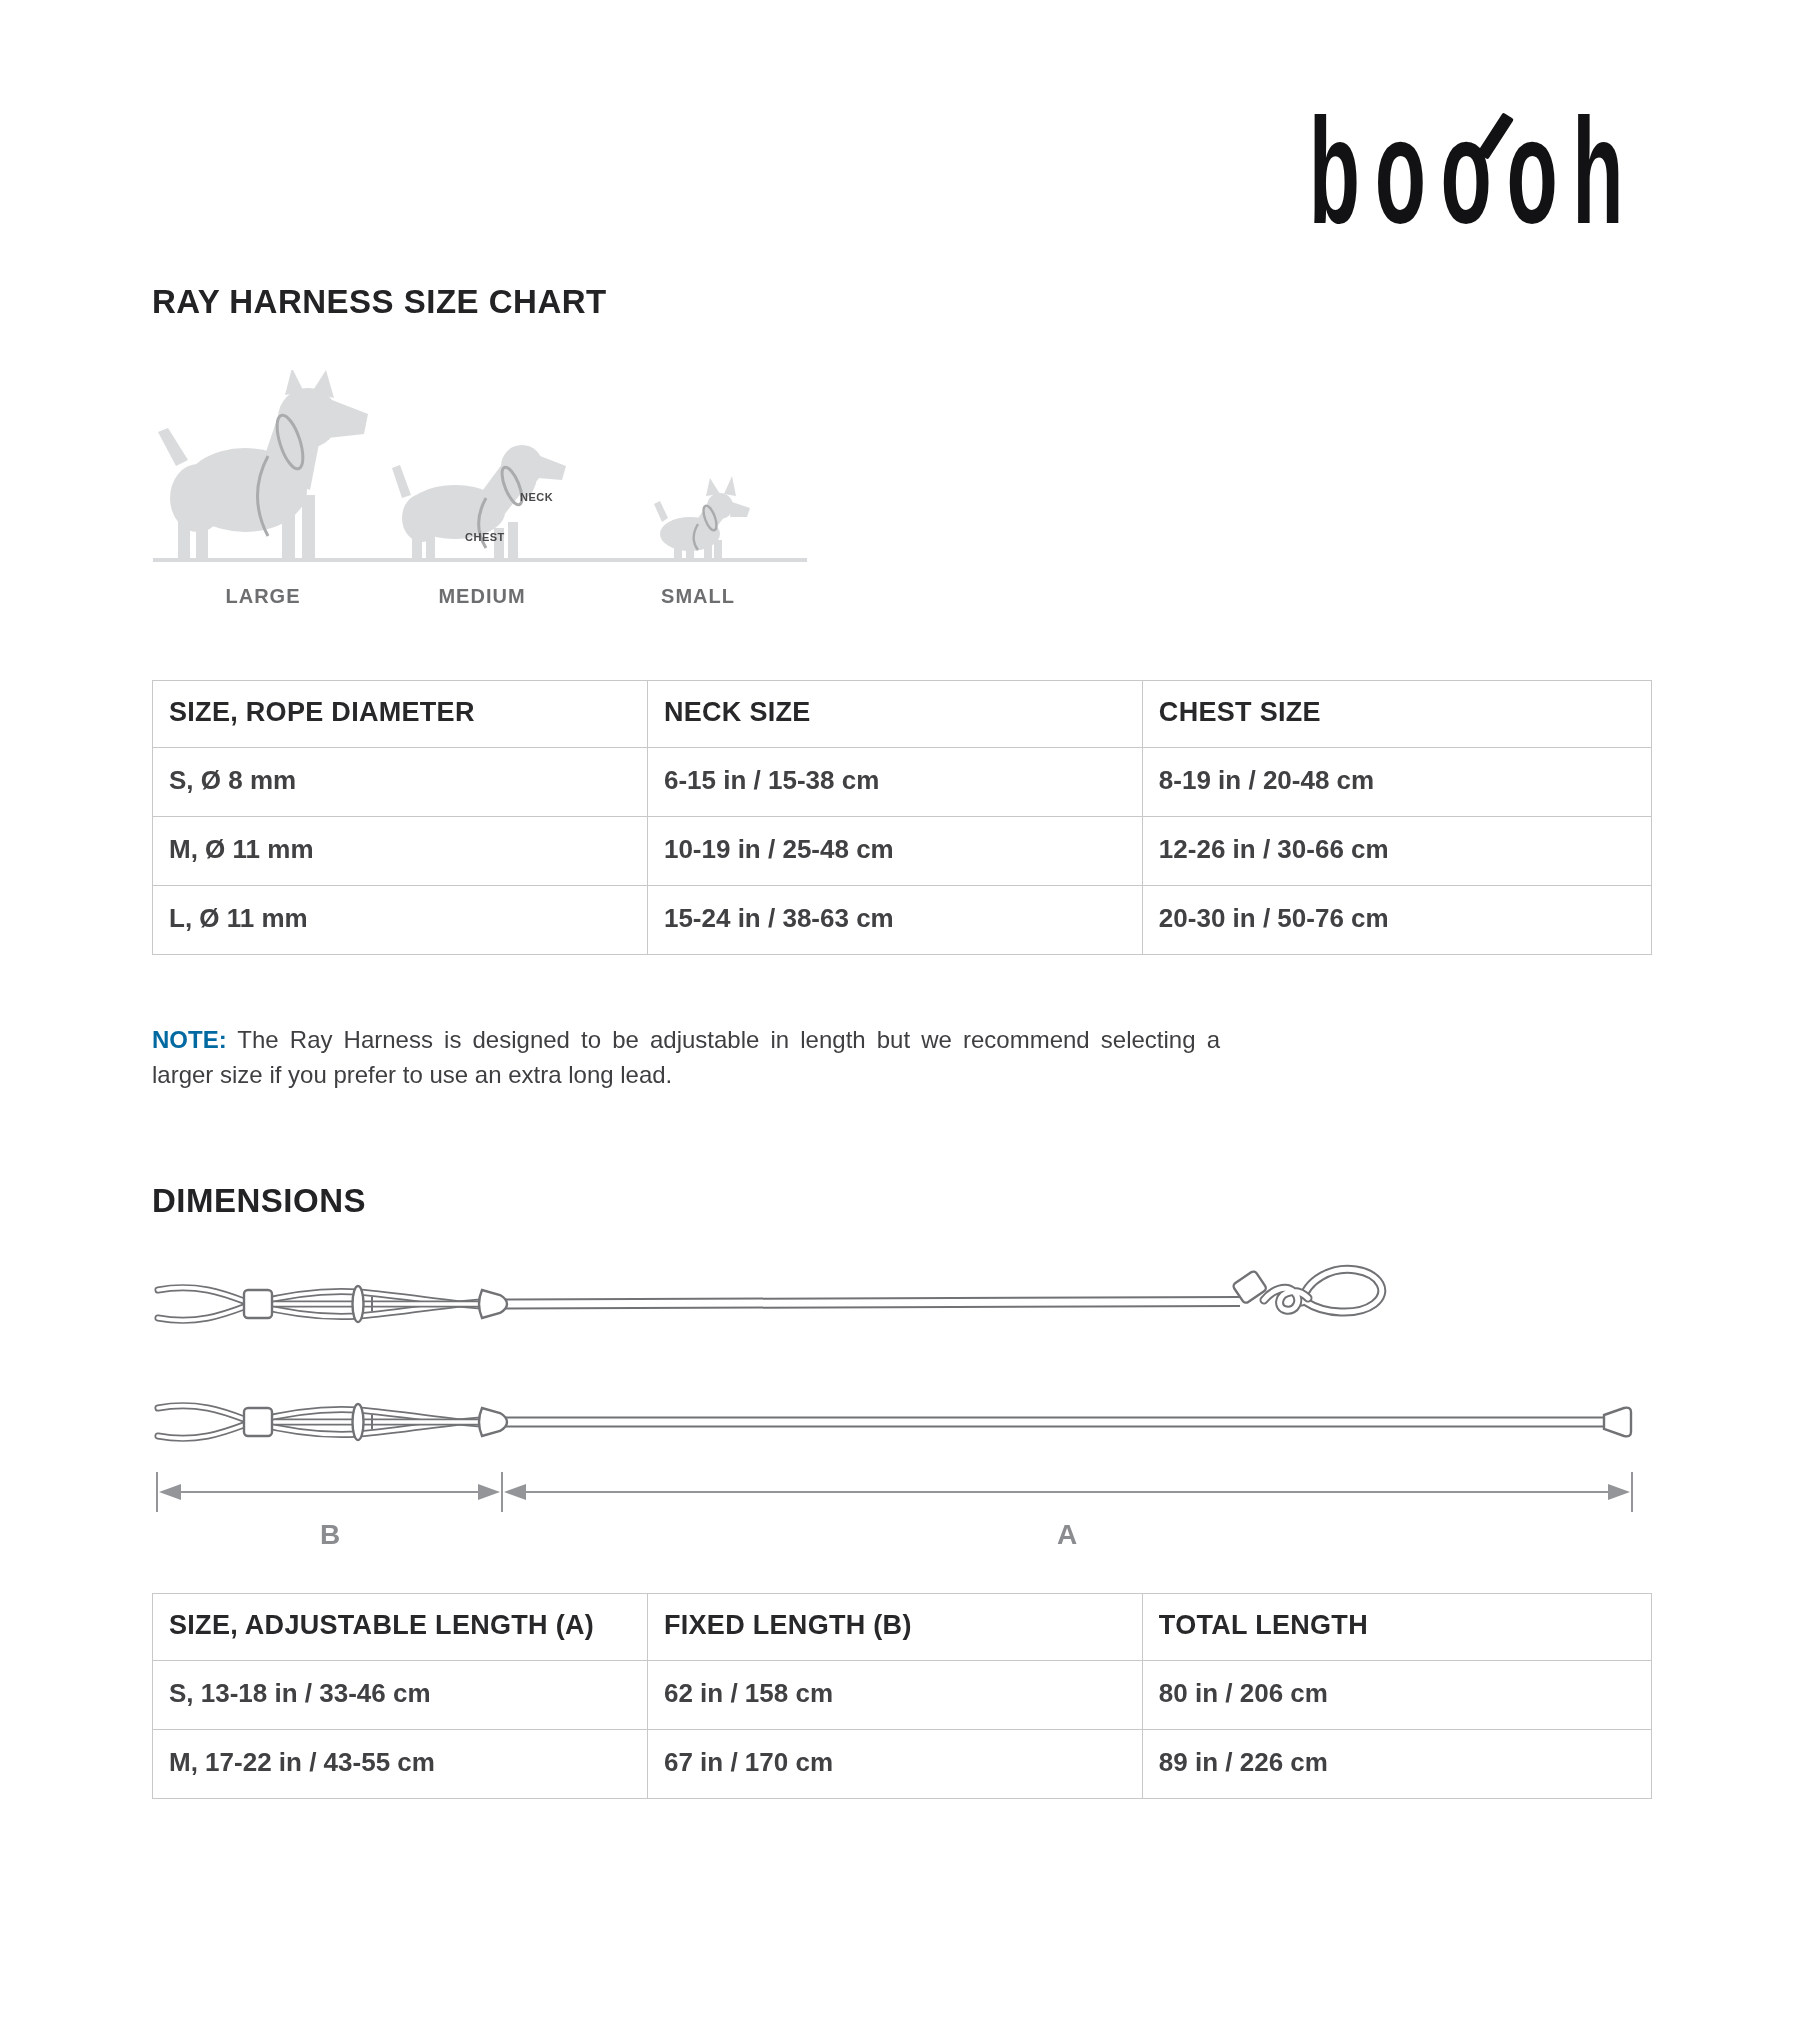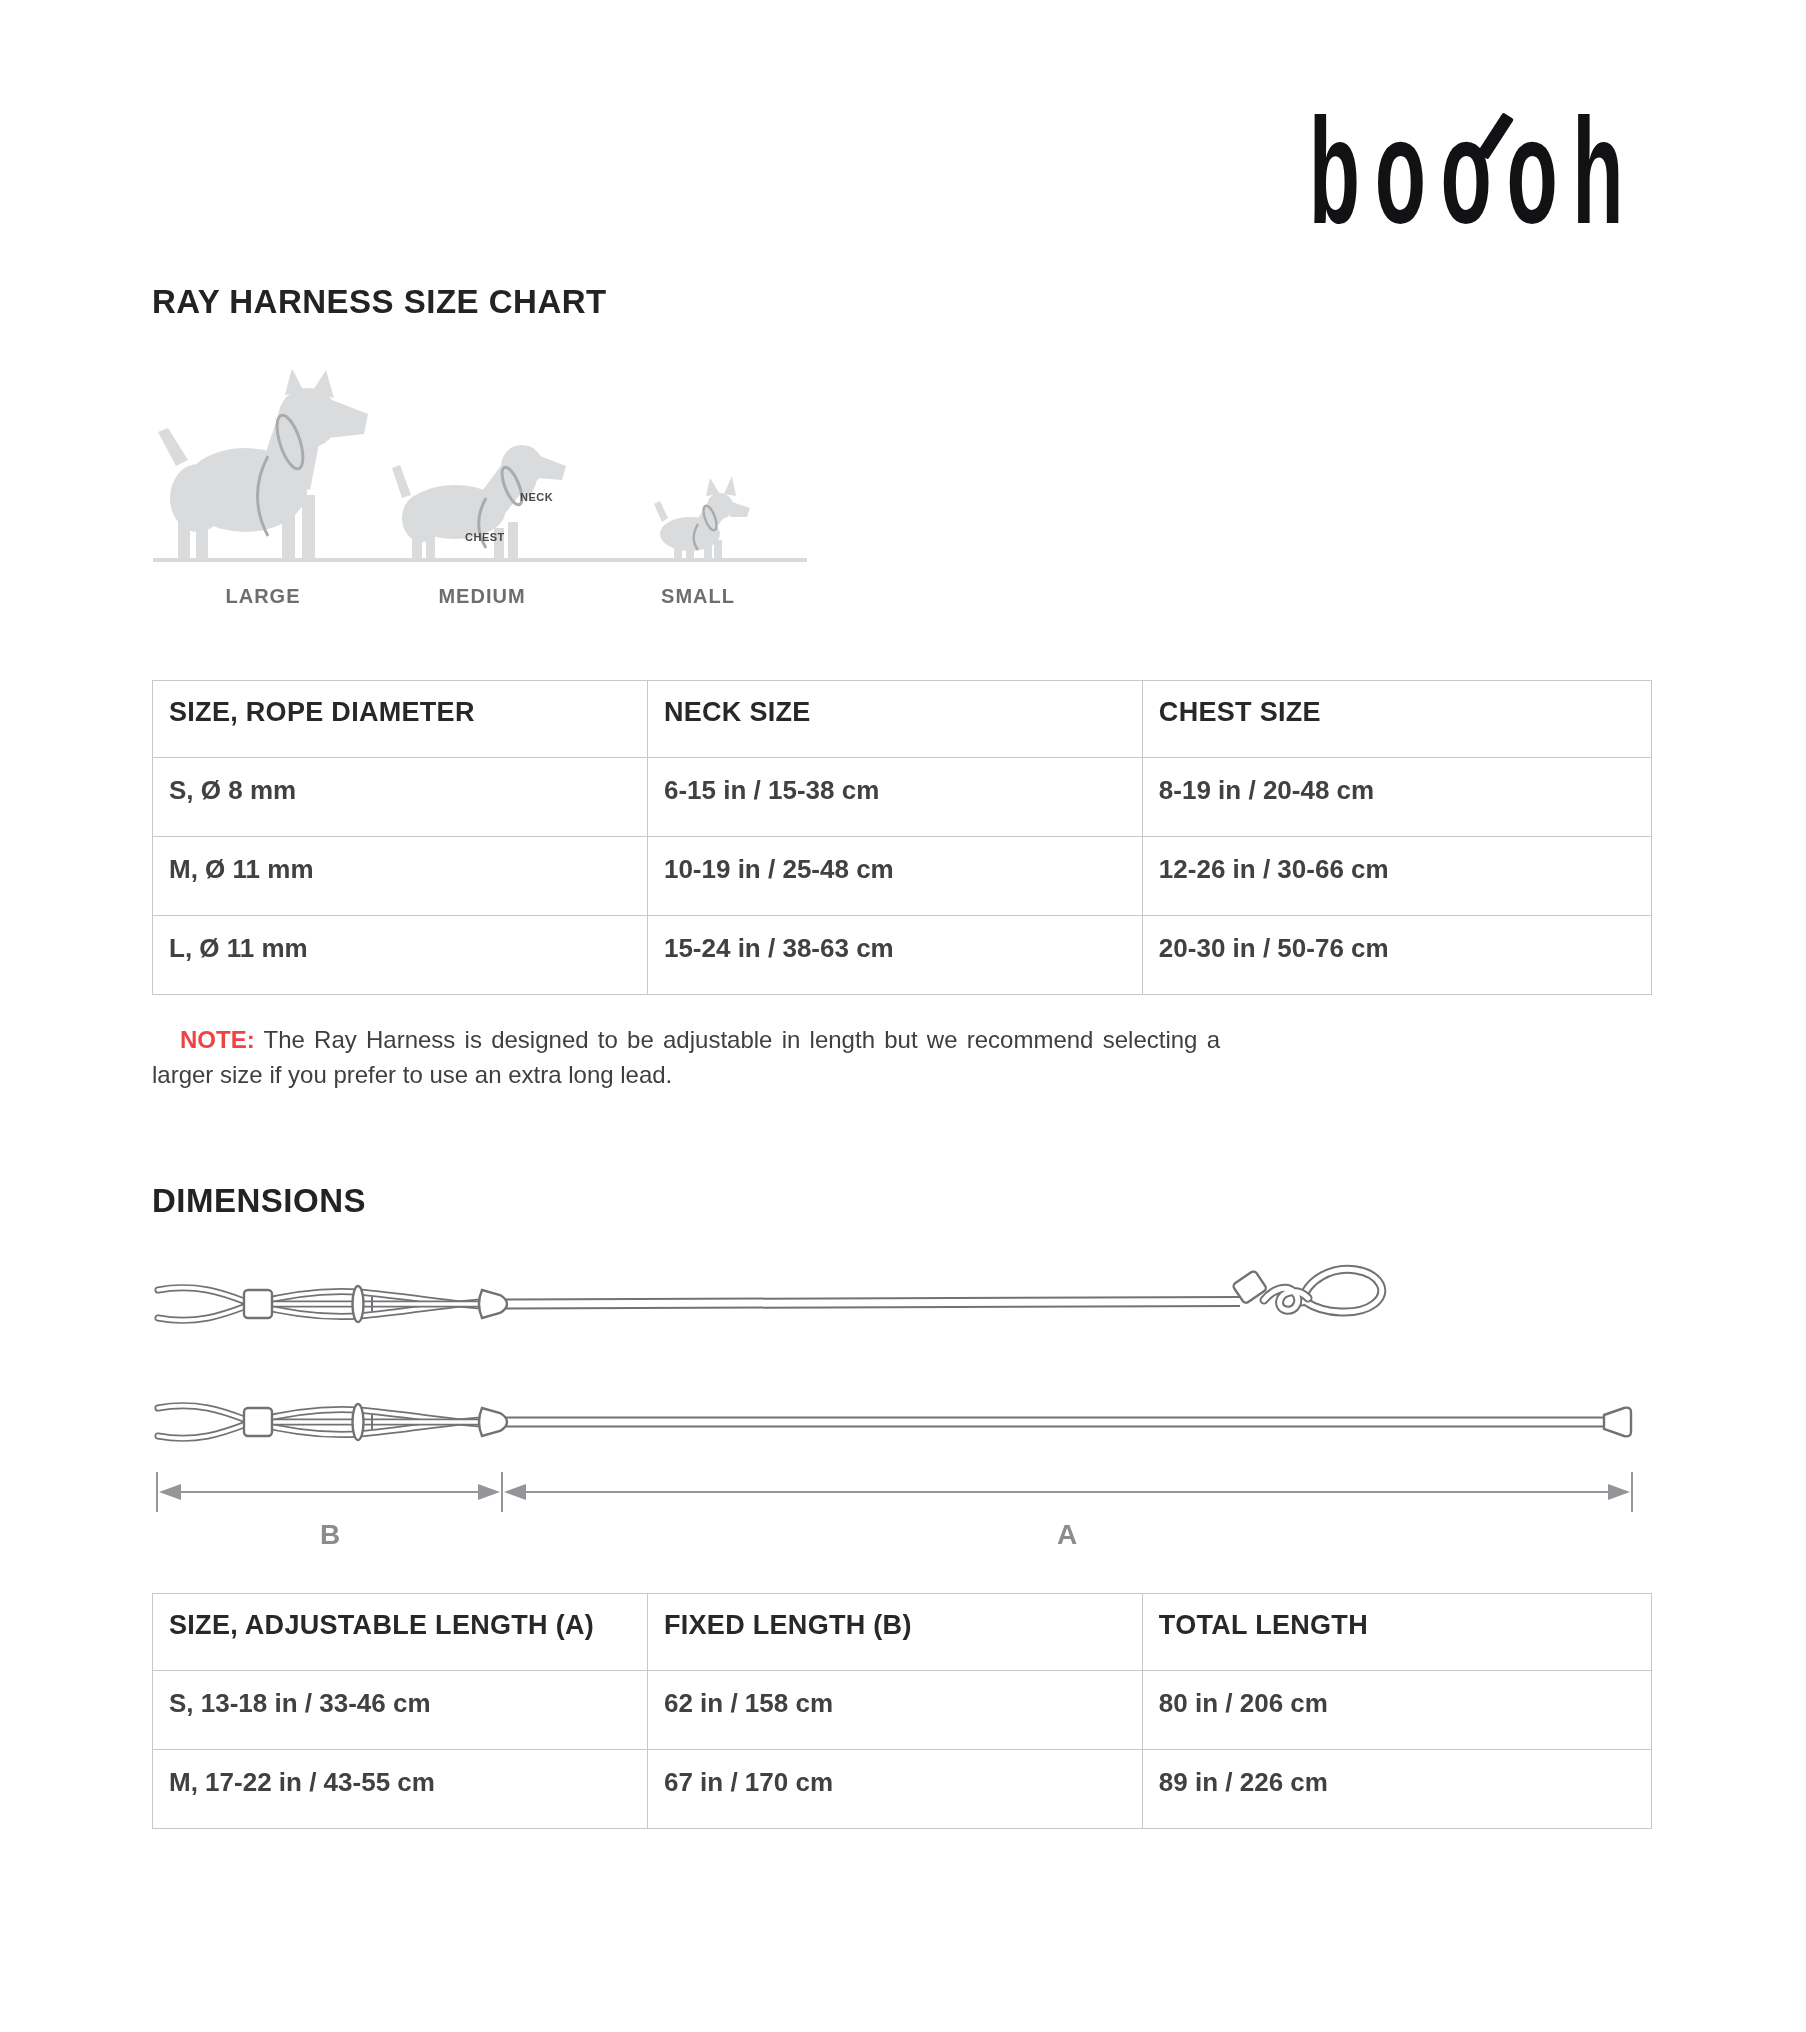--- a/index.html
+++ b/index.html
@@ -19,29 +19,29 @@
 
   
   .dogs-svg{position:absolute;left:150px;top:370px;}
   .dog-size-label{position:absolute;top:585px;transform:translateX(-50%);font-weight:700;
         font-size:20px;color:#6d6e70;letter-spacing:1px;padding-left:24px;}
   .lbl-large{left:251px;} .lbl-medium{left:470px;} .lbl-small{left:686px;}
 
   
   .chart-table{position:absolute;left:152px;width:1500px;border-collapse:collapse;table-layout:fixed;}
   .table-size{top:680px;} .table-length{top:1593px;}
-  .chart-table th,.chart-table td{border:1px solid #c7c8ca;padding:0 10px 14px 16px;text-align:left;vertical-align:middle;}
+  .chart-table th,.chart-table td{border:1px solid #c7c8ca;padding:0 10px 4px 16px;text-align:left;vertical-align:middle;}
   .chart-table th{height:62px;font-weight:700;font-size:27px;color:#28282b;letter-spacing:.3px;}
   .chart-table td{height:64px;font-weight:700;font-size:26px;color:#414144;}
   .col-a{width:33%;} .col-b{width:33%;} .col-c{width:34%;}
 
   
   .note{position:absolute;left:152px;top:998px;width:1068px;font-size:24px;line-height:35px;
         color:#3f3f42;text-align:justify;}
-  .note b{color:#ef4444;margin-left:28px;}
+  .note b{color:#0369a1;}
 
   
   .rope-svg{position:absolute;left:140px;top:1250px;}
   .strand{fill:none;stroke:#717275;stroke-width:7;stroke-linecap:round;}
   .strand-i{fill:none;stroke:#ffffff;stroke-width:3.6;stroke-linecap:round;}
   .tube{fill:none;stroke:#717275;stroke-width:9;stroke-linecap:round;}
   .tube-i{fill:none;stroke:#ffffff;stroke-width:5;stroke-linecap:round;}
   .hw{fill:#ffffff;stroke:#717275;stroke-width:2.4;}
   .thinline{stroke:#717275;stroke-width:2;fill:none;}
   .dim{stroke:#939598;stroke-width:2;}

